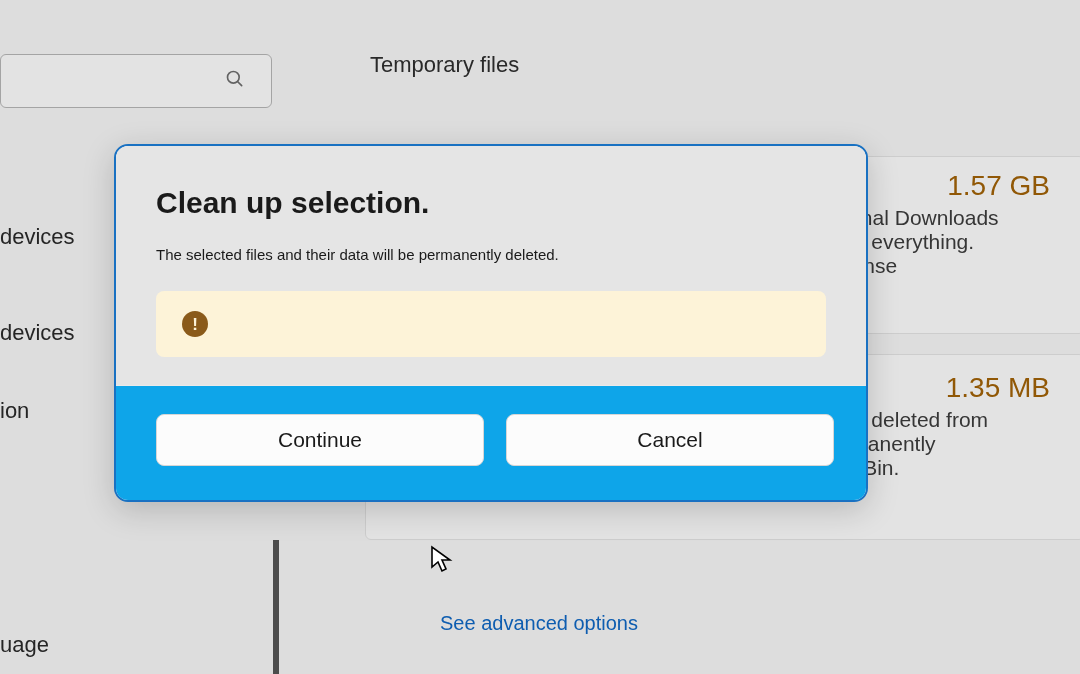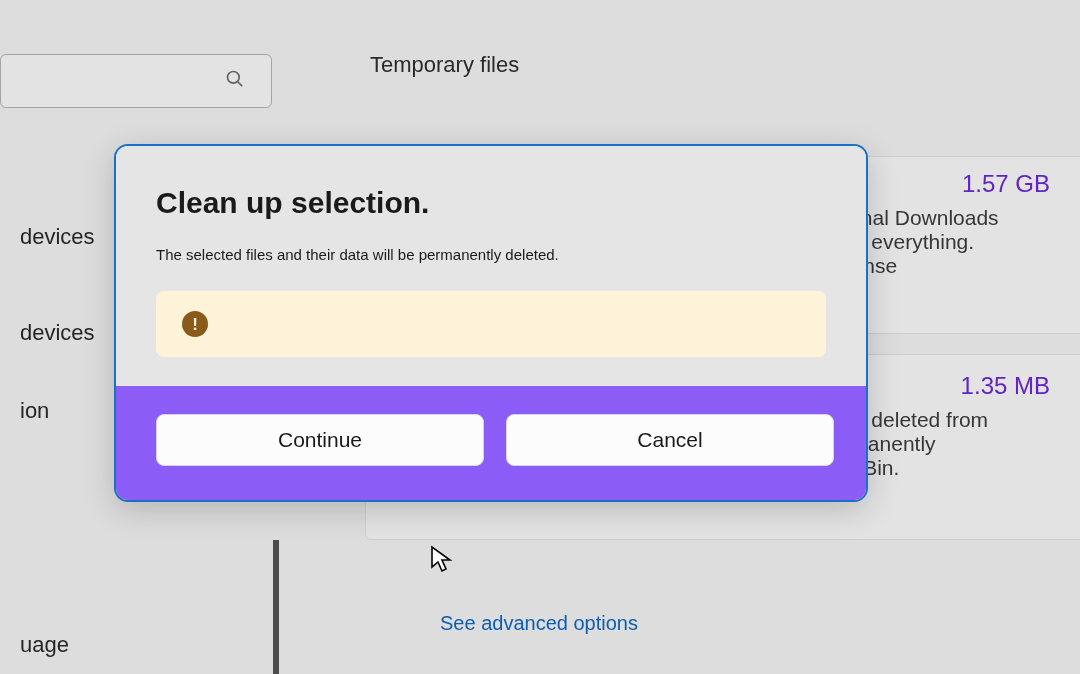--- a/index.html
+++ b/index.html
@@ -37,21 +37,20 @@
       align-items: center;
       justify-content: flex-end;
       padding-right: 26px;
     }
     .bg-search svg { opacity: .7; }
     .bg-nav-item {
       position: absolute;
       left: 0;
       color: #2a2a2a;
       font-size: 22px;
-      padding-left: 20px;
     }
     .bg-content {
       position: absolute;
       left: 340px; top: 0; right: 0; bottom: 0;
       background: #f6f6f6;
     }
     .bg-page-title {
       position: absolute;
       left: 30px; top: 52px;
       font-size: 22px;
@@ -62,22 +61,22 @@
       position: absolute;
       background: #fdfdfd;
       border: 1px solid #e4e4e4;
       border-radius: 6px;
     }
     .bg-card-1 { left: 25px; top: 156px; width: 720px; height: 178px; }
     .bg-card-2 { left: 25px; top: 354px; width: 720px; height: 186px; }
     .bg-size {
       position: absolute;
       right: 30px;
-      font-size: 24px;
-      color: #6d28d9;
+      font-size: 28px;
+      color: #a16207;
     }
     .bg-desc {
       position: absolute;
       right: 30px; width: 230px;
       font-size: 21px;
       color: #3c3c3c;
       text-align: left;
     }
     .bg-link {
       position: absolute;
@@ -141,21 +140,21 @@
       display: flex; align-items: center; justify-content: center;
     }
     .warning-icon span {
       color: #fdf3d8;
       font-weight: 700;
       font-size: 17px;
       line-height: 1;
     }
     .warning-label { font-weight: 700; margin-right: 10px; }
     .dialog-footer {
-      background: #8b5cf6;
+      background: #0ea5e9;
       border-top: 1px solid #eaeaea;
       padding: 28px 32px 34px 40px;
       display: flex;
       gap: 22px;
     }
     .dlg-btn {
       flex: 1;
       height: 52px;
       border: 1px solid #d6d6d6;
       border-radius: 8px;

